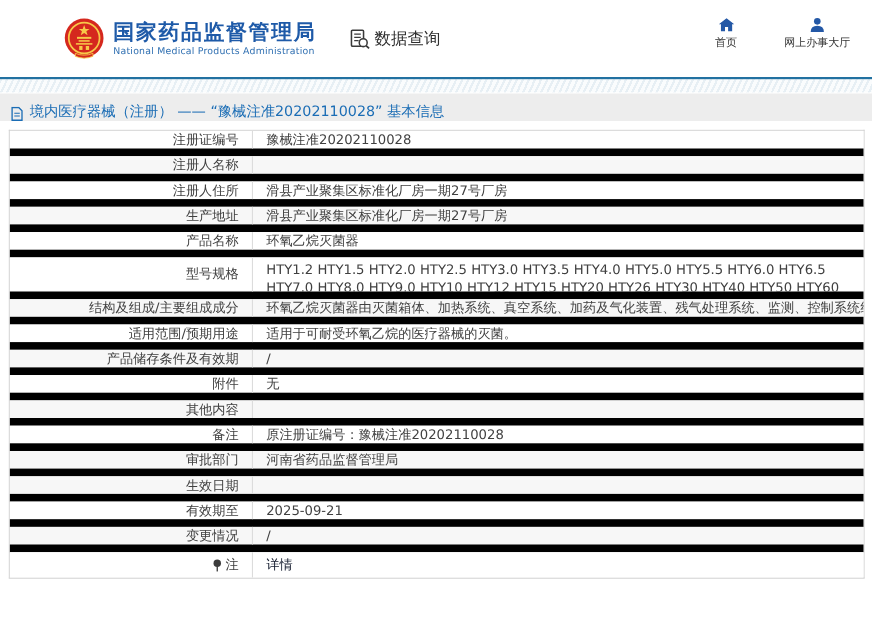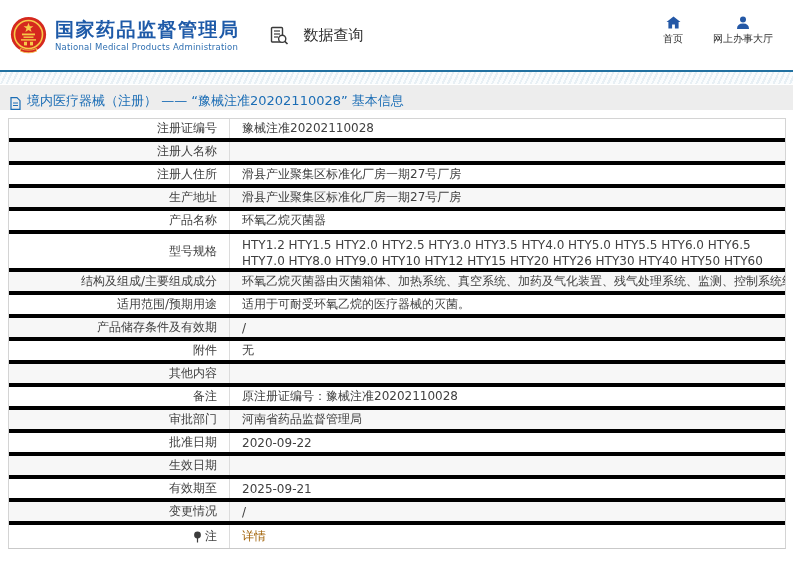--- a/index.html
+++ b/index.html
@@ -2,52 +2,52 @@
 <html><head>
 <meta charset="utf-8">
 <style>
   html,body{margin:0;padding:0;}
   body{
     width:793px;height:580px;overflow:hidden;background:#ffffff;
     font-family:"DejaVu Sans","Liberation Sans",sans-serif;
     -webkit-font-smoothing:antialiased;
   }
   
-  .header{height:70px;display:flex;align-items:center;padding-left:10px;position:relative;background:#fff;}
+  .header{height:70px;display:flex;align-items:center;padding-left:10px;position:relative;background:#fff;margin-left:48px;}
   .logo{display:flex;align-items:center;gap:8px;}
   .logo-text .cn{font-size:19px;font-weight:bold;color:#1e5aa8;letter-spacing:1.5px;line-height:22px;}
   .logo-text .en{font-size:8.5px;color:#2f6fb1;margin-top:2px;letter-spacing:0.2px;}
-  .query{display:flex;align-items:center;gap:15px;margin-left:30px;font-size:15px;color:#2f2f2f;cursor:pointer;}
-  .top-links{position:absolute;right:20px;top:16px;display:flex;gap:30px;}
+  .query{display:flex;align-items:center;gap:4px;margin-left:30px;font-size:15px;color:#2f2f2f;cursor:pointer;}
+  .top-links{position:absolute;right:20px;top:16px;display:flex;gap:43px;}
   .top-link{display:flex;flex-direction:column;align-items:center;gap:3px;font-size:10px;color:#333;text-decoration:none;cursor:pointer;}
   
   .stripes{
     height:12px;border-top:2px solid #2271a1;
     background:repeating-linear-gradient(115deg,#e7eff4 0px,#e7eff4 2px,#fafcfd 2px,#fafcfd 5px);
   }
   
   .titlebar{
     height:25px;margin-top:1px;background:#ededed;display:flex;align-items:flex-end;
     gap:6px;padding-left:10px;color:#1b6db5;font-size:13px;
   }
   
   .table{margin:8px 7px 0 8px;border:1px solid #d4d4d4;border-bottom:1px solid #c9c9c9;}
-  .row{display:flex;height:23px;box-sizing:border-box;border-bottom:4px solid #000000;font-size:12px;color:#404040;background:#fff;}
+  .row{display:flex;height:23px;box-sizing:border-box;border-bottom:7px solid #000000;font-size:12px;color:#404040;background:#fff;}
   .row:last-child{border-bottom:none;}
   .row.alt{background:#f7f7f7;}
   .row.tall{height:38px;justify-content:flex-end;}
   .cell{box-sizing:border-box;}
   .cell.label{
     width:221px;border-right:1px solid #dcdcdc;display:flex;justify-content:flex-end;
     align-items:center;gap:3px;padding-right:12px;text-align:right;flex-shrink:0;
   }
   .cell.value{flex:1;display:flex;align-items:center;padding-left:12px;padding-right:6px;
     white-space:nowrap;overflow:hidden;}
   .row.tall .cell.value{white-space:normal;line-height:16px;padding-top:3px;padding-bottom:3px;align-items:flex-start;}
-  .detail-link{color:#a16207;text-decoration:none;cursor:pointer;}
+  .detail-link{color:#0f172a;text-decoration:none;cursor:pointer;}
   .pin{flex-shrink:0;}
   svg{display:block;}
 </style>
 </head>
 <body>
 
 <header class="header">
   <div class="logo">
     <svg width="37" height="39" viewBox="0 0 37 39">
       <circle cx="18.5" cy="18.5" r="17.6" fill="#d5281e"></circle>
@@ -191,26 +191,20 @@
     <div class="cell value">原注册证编号：豫械注准20202110028</div>
   </div>
 
   <div class="row alt">
     <div class="cell label">
         <span>审批部门</span>
       </div>
     <div class="cell value">河南省药品监督管理局</div>
   </div>
 
-  <div class="row">
-    <div class="cell label">
-        <span>批准日期</span>
-      </div>
-    <div class="cell value">2020-09-22</div>
-  </div>
 
   <div class="row alt">
     <div class="cell label">
         <span>生效日期</span>
       </div>
     <div class="cell value"></div>
   </div>
 
   <div class="row">
     <div class="cell label">

